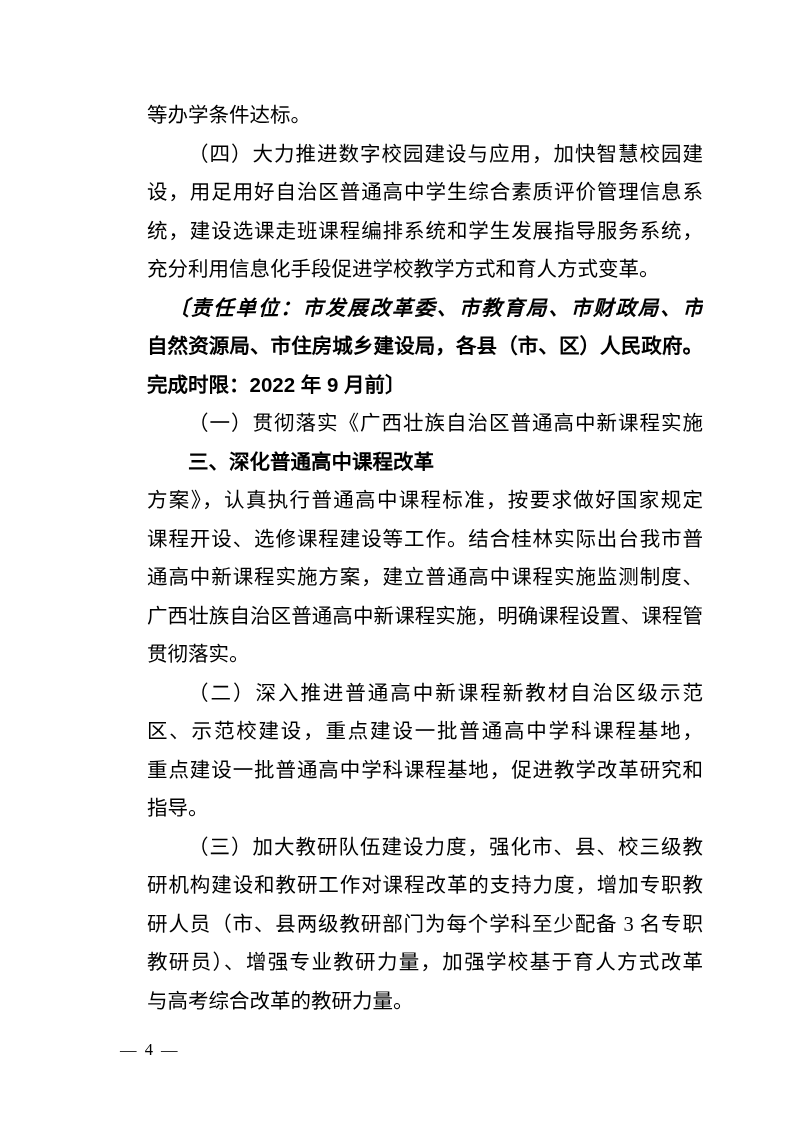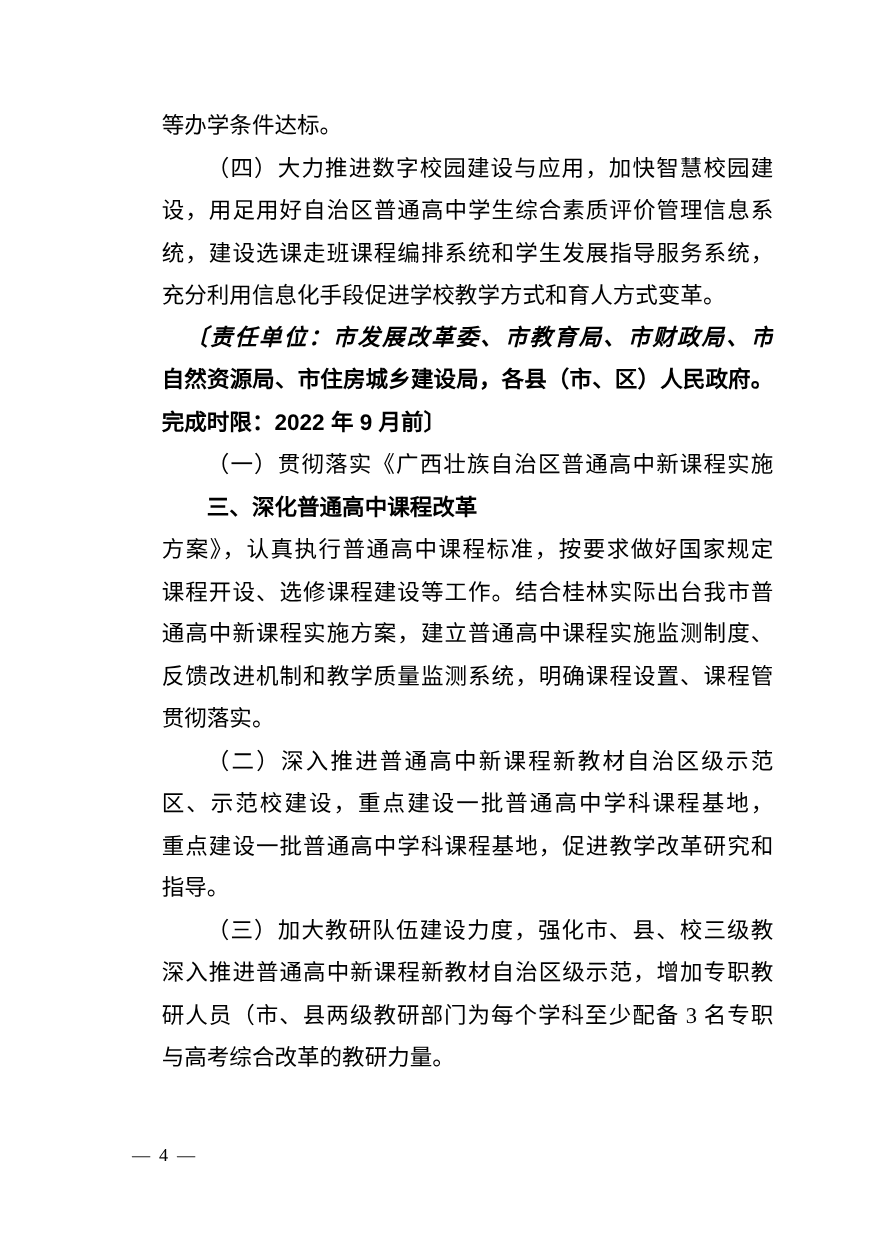--- a/index.html
+++ b/index.html
@@ -75,26 +75,27 @@
     <div class="line j">统，建设选课走班课程编排系统和学生发展指导服务系统，</div>
     <div class="line end">充分利用信息化手段促进学校教学方式和育人方式变革。</div>
     <div class="line j hei indent1">〔责任单位：市发展改革委、市教育局、市财政局、市</div>
     <div class="line j hei">自然资源局、市住房城乡建设局，各县（市、区）人民政府。</div>
     <div class="line end hei">完成时限：2022 年 9 月前〕</div>
     <div class="line j indent2">（一）贯彻落实《广西壮族自治区普通高中新课程实施</div>
     <div class="line end hei indent2">三、深化普通高中课程改革</div>
     <div class="line j">方案》，认真执行普通高中课程标准，按要求做好国家规定</div>
     <div class="line j">课程开设、选修课程建设等工作。结合桂林实际出台我市普</div>
     <div class="line j">通高中新课程实施方案，建立普通高中课程实施监测制度、</div>
-    <div class="line j">反馈改进机制和教学质量监测系统，明确课程设置、课程管</div>
+    <div class="line j">广西壮族自治区普通高中新课程实施，明确课程设置、课程管</div>
     <div class="line end">贯彻落实。</div>
     <div class="line j indent2">（二）深入推进普通高中新课程新教材自治区级示范</div>
     <div class="line j">区、示范校建设，重点建设一批普通高中学科课程基地，</div>
     <div class="line j">重点建设一批普通高中学科课程基地，促进教学改革研究和</div>
     <div class="line end">指导。</div>
     <div class="line j indent2">（三）加大教研队伍建设力度，强化市、县、校三级教</div>
-    <div class="line j">深入推进普通高中新课程新教材自治区级示范，增加专职教</div>
+    <div class="line j">研机构建设和教研工作对课程改革的支持力度，增加专职教</div>
     <div class="line j">研人员（市、县两级教研部门为每个学科至少配备 3 名专职</div>
+    <div class="line j">教研员）、增强专业教研力量，加强学校基于育人方式改革</div>
     <div class="line end">与高考综合改革的教研力量。</div>
   </div>
 
   <div class="footer">— 4 —</div>
 </div>
 
 </body></html>

